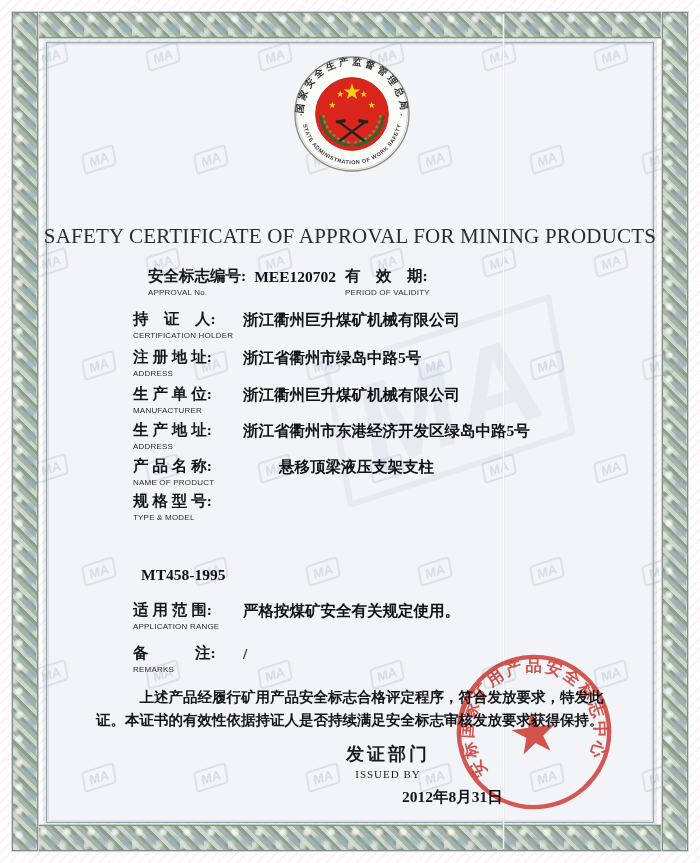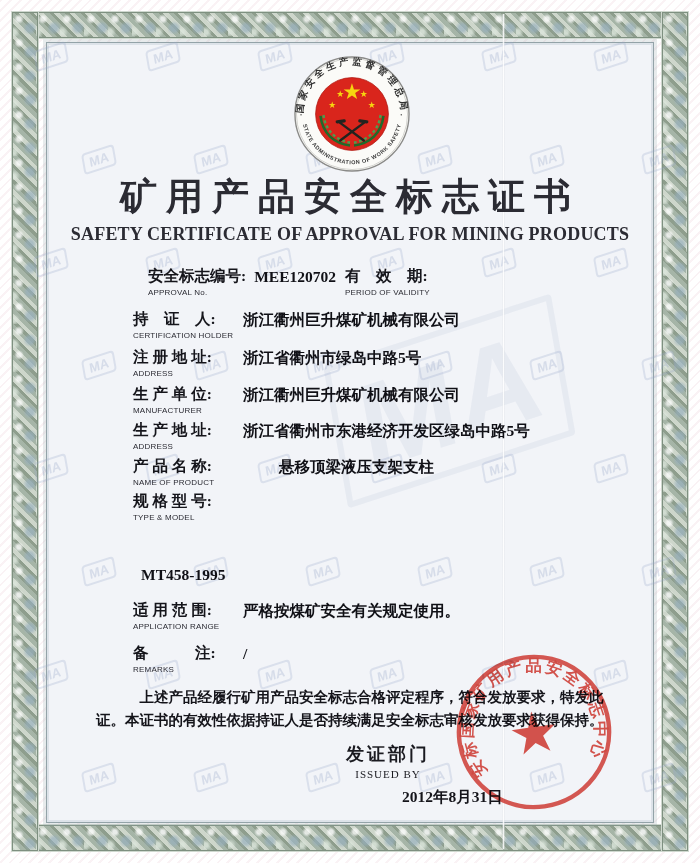--- a/index.html
+++ b/index.html
@@ -32,21 +32,21 @@
       font-size:13px;color:rgba(150,165,200,.30);border:2px solid rgba(150,165,200,.26);
       border-radius:4px;padding:0 5px;transform:rotate(-18deg) skewX(-8deg);line-height:17px;}
   .wm-big{font-size:120px;line-height:130px;border:6px solid rgba(150,165,200,.12);
       color:rgba(150,165,200,.12);padding:0 20px;}
   
   .emblem{position:absolute;left:293px;top:55px;width:118px;height:118px;}
   
   .title{position:absolute;left:0;right:0;top:172px;text-align:center;
       font-size:37px;font-weight:bold;letter-spacing:9px;color:#2b2b33;}
   .subtitle{position:absolute;left:0;right:0;top:224px;text-align:center;
-      font-size:18px;font-weight:bold;letter-spacing:.2px;color:#2b2b33;}
+      font-size:21px;font-weight:normal;letter-spacing:.2px;color:#2b2b33;}
   
   .hrow,.frow{position:absolute;display:flex;align-items:flex-start;}
   .lblwrap{flex:none;}
   .zh-label{font-size:15.5px;font-weight:bold;white-space:nowrap;color:#15151b;}
   .sub-label{font-family:"Liberation Sans","DejaVu Sans",sans-serif;font-size:8px;
       color:#2a2a32;margin-top:1px;letter-spacing:.2px;white-space:nowrap;}
   .val{font-size:15.5px;font-weight:bold;color:#101016;line-height:22px;margin-left:8px;}
   .frow .lblwrap{width:102px;}
   .frow .val{max-width:398px;}
   
@@ -154,21 +154,20 @@
     <path d="M 31 61 C 33 77 44 87 58 89" fill="none" stroke="#4e9e4e" stroke-width="2.4" stroke-dasharray="3 2.6"></path>
     <path d="M 89 61 C 87 77 76 87 62 89" fill="none" stroke="#4e9e4e" stroke-width="2.4" stroke-dasharray="3 2.6"></path>
     <g stroke="#23231f" stroke-width="2.4" stroke-linecap="round">
       <path d="M 48 69 L 72 87"></path>
       <path d="M 72 69 L 48 87"></path>
       <path d="M 45 68 L 52 67" stroke-width="3.4"></path>
       <path d="M 68 67 L 75 68" stroke-width="3.4"></path>
     </g>
   </svg>
 
-  <div class="title">矿用产品安全标志证书</div>
   <div class="subtitle">SAFETY CERTIFICATE OF APPROVAL FOR MINING PRODUCTS</div>
 
   <div class="hrow" style="left:148px;top:266px;">
     <div class="lblwrap">
       <span class="zh-label">安全标志编号:</span>
       <div class="sub-label">APPROVAL No.</div>
     </div>
     <div class="val">MEE120702</div>
   </div>
   <div class="hrow" style="left:345px;top:266px;">

